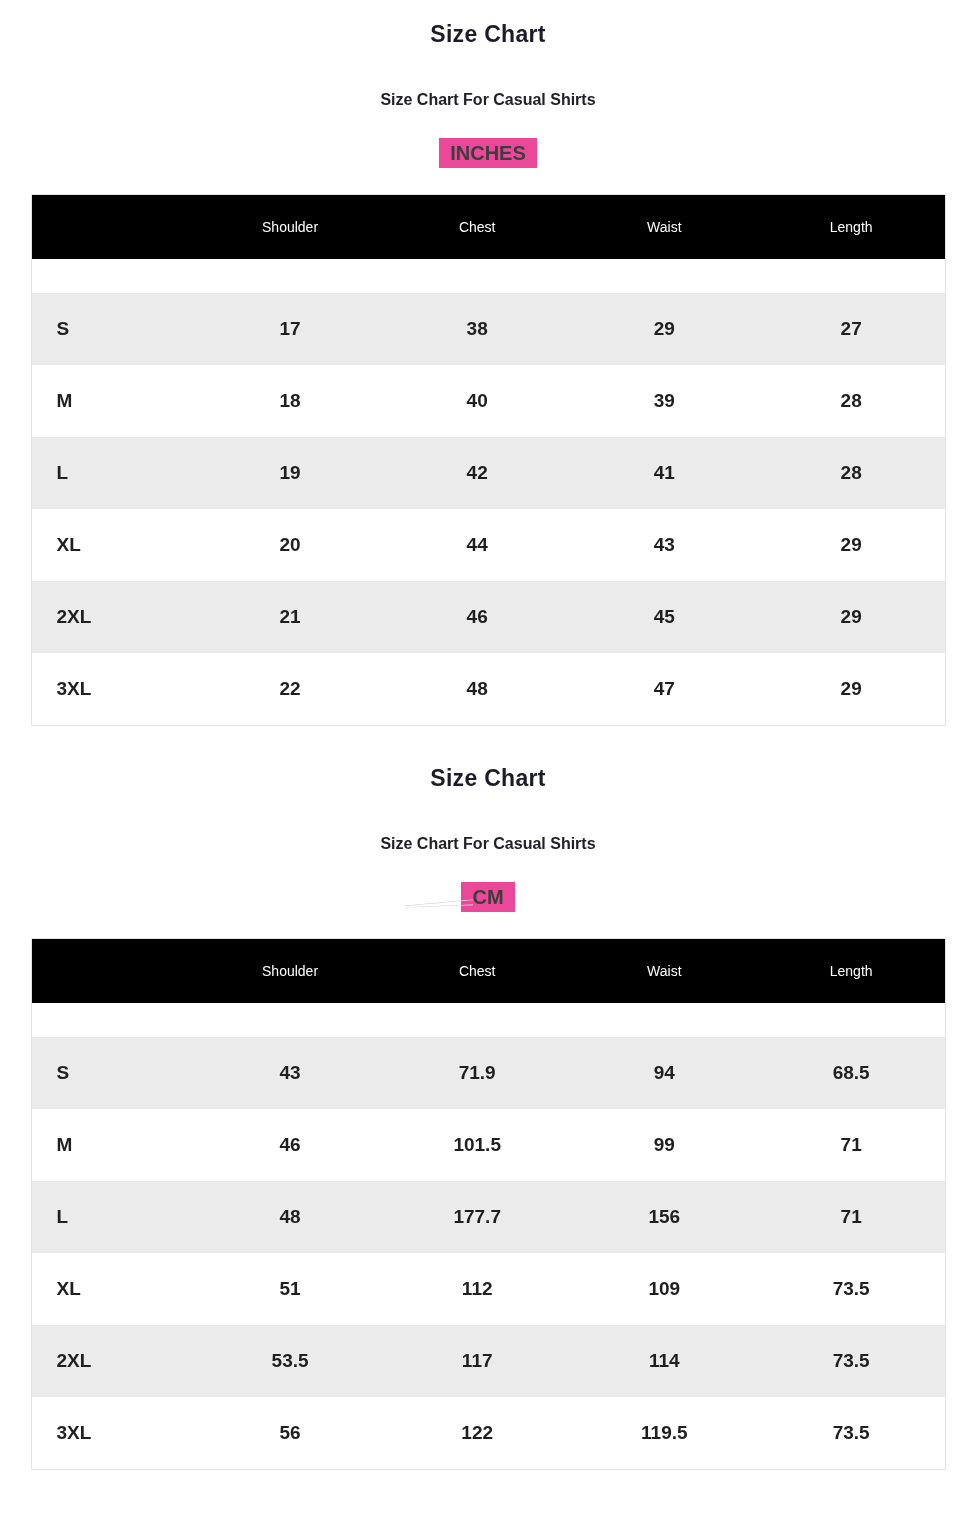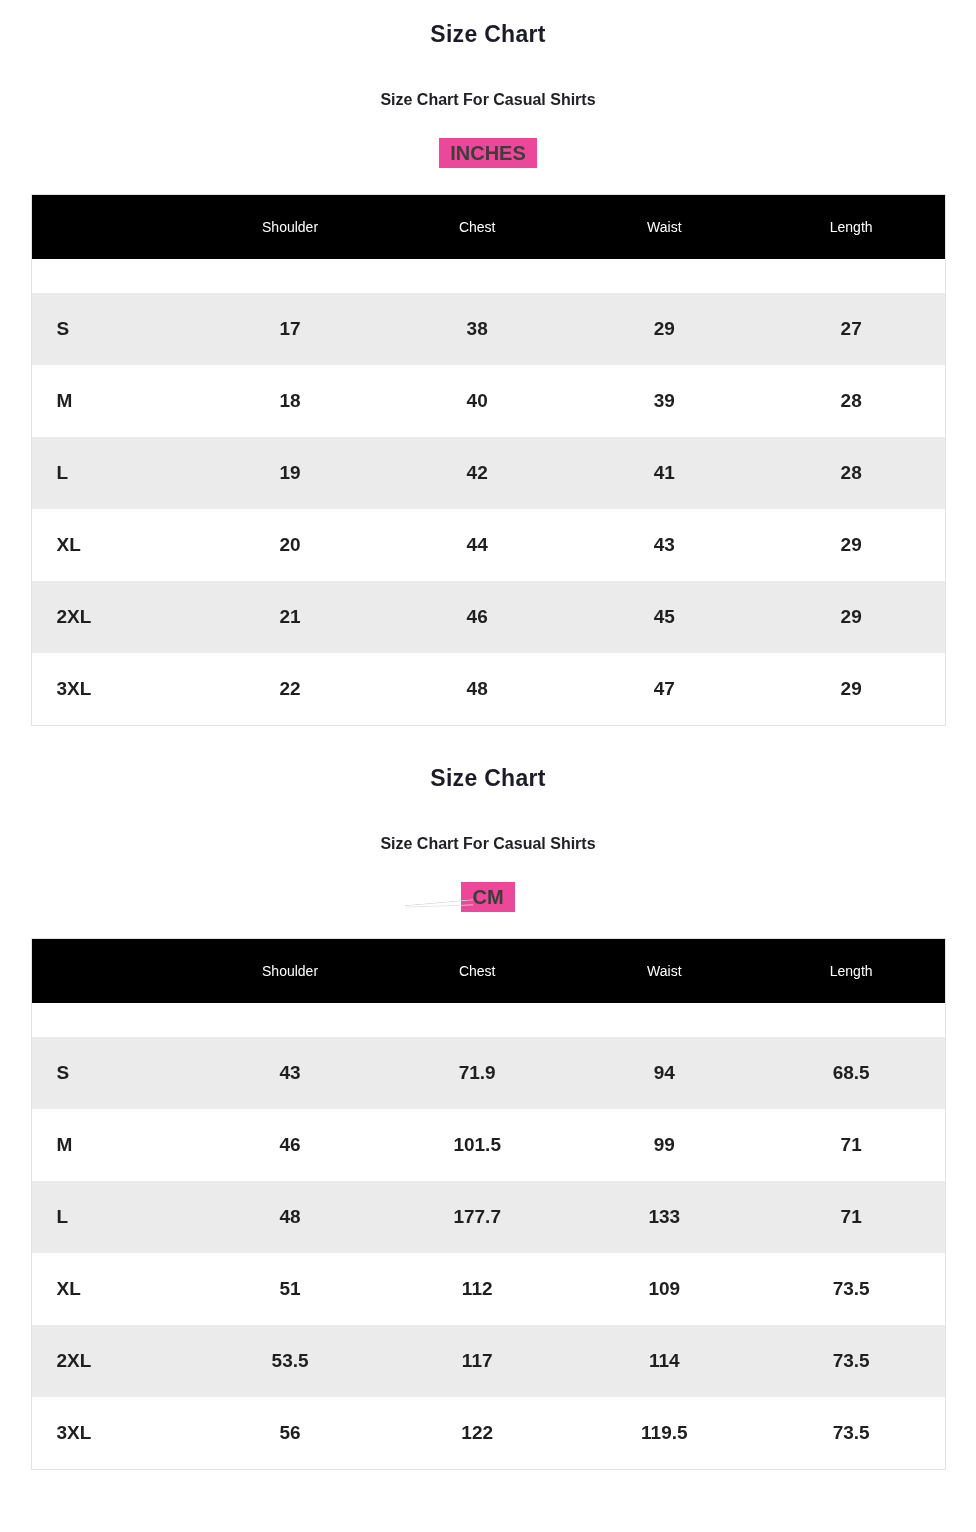--- a/index.html
+++ b/index.html
@@ -200,21 +200,21 @@
             <td class="row-label">M</td>
             <td>46</td>
             <td>101.5</td>
             <td>99</td>
             <td>71</td>
           </tr>
           <tr>
             <td class="row-label">L</td>
             <td>48</td>
             <td>177.7</td>
-            <td>133</td>
+            <td>156</td>
             <td>71</td>
           </tr>
           <tr>
             <td class="row-label">XL</td>
             <td>51</td>
             <td>112</td>
             <td>109</td>
             <td>73.5</td>
           </tr>
           <tr>

